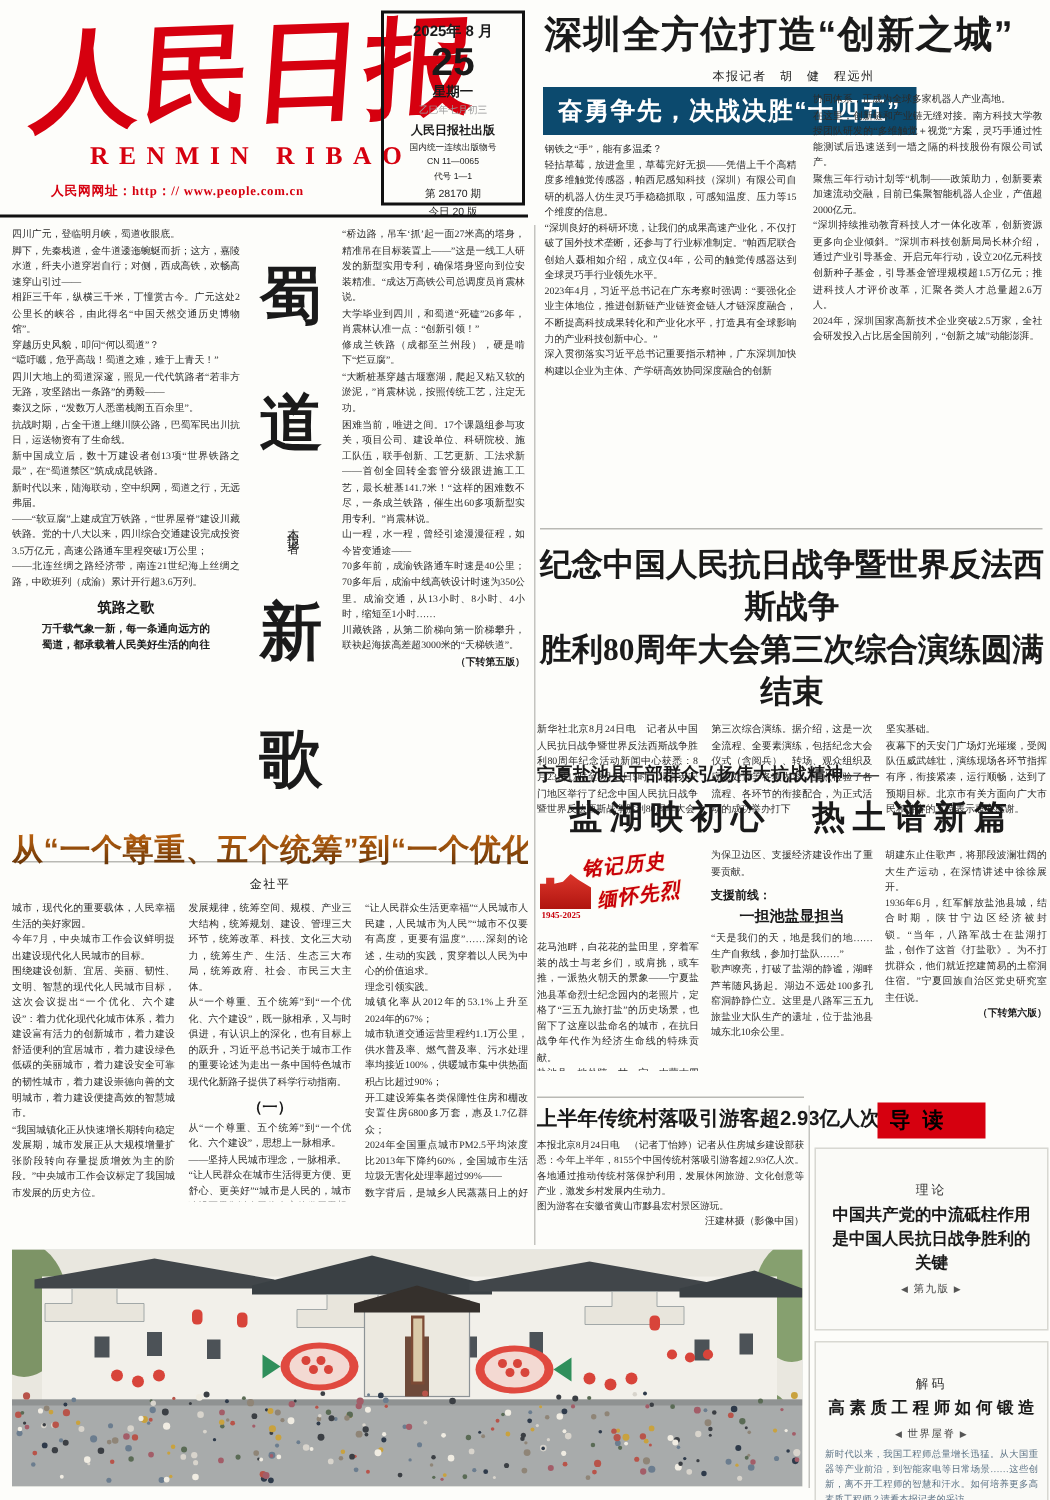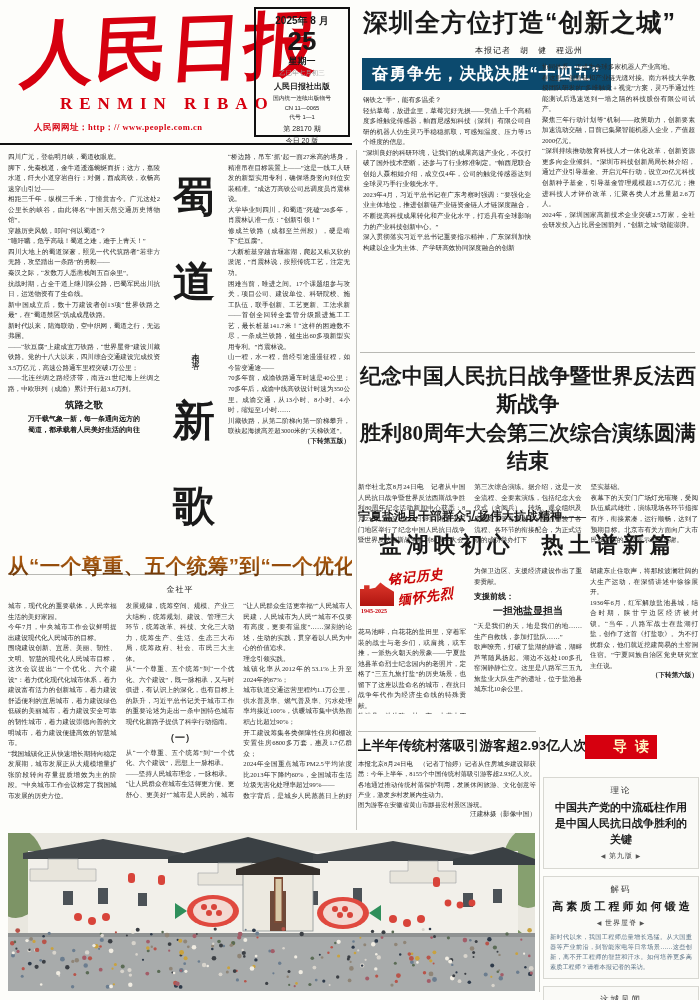--- a/index.html
+++ b/index.html
@@ -98,26 +98,26 @@
   }
   .jsp-divider { font-weight:bold; font-size:10px; text-align:center; margin:3px 0; }
 
   
   .vg-headline { font-size:13.5px; font-weight:bold; font-family:"Liberation Sans",sans-serif; white-space:nowrap; }
   .credit { font-size:6.6px; text-align:right; color:#2b2b2b; }
 
   
   .daodu { width:156px; }
   .daodu-header {
-    background:#d6000f; color:#fef9c3; font-weight:bold; font-size:14px;
-    letter-spacing:8px; text-align:right; padding:3px 0 3px 8px;
-    width:72px; margin:0 auto 18px;
+    background:#d6000f; color:#000000; font-weight:bold; font-size:14px;
+    letter-spacing:8px; text-align:left; padding:3px 0 3px 8px;
+    width:72px; margin:0 auto 6px;
   }
   .daodu-box {
-    border:1px solid #d8d8d2; background:#fafaf7; padding:7px 6px; margin-bottom:7px;
+    border:1px solid #d8d8d2; background:#fafaf7; padding:22px 6px; margin-bottom:7px;
     text-align:center;
   }
   .daodu-tag { font-size:8.5px; color:#333; letter-spacing:2px; margin-bottom:3px; }
   .daodu-title { font-size:11px; font-weight:bold; line-height:1.45; font-family:"Liberation Sans",sans-serif; white-space:pre-line; }
   .daodu-page { font-size:7px; color:#444; margin-top:3px; letter-spacing:1px; }
   .daodu-page .tri { color:#555; font-size:6px; }
   .daodu-blurb { font-size:6.2px; color:#5b7285; text-align:justify; line-height:1.6; margin-top:4px; }
 
   .photo-frame { position:absolute; left:8px; top:833px; width:527px; height:158px; background:#cfd3cd; overflow:hidden; }
 </style>

